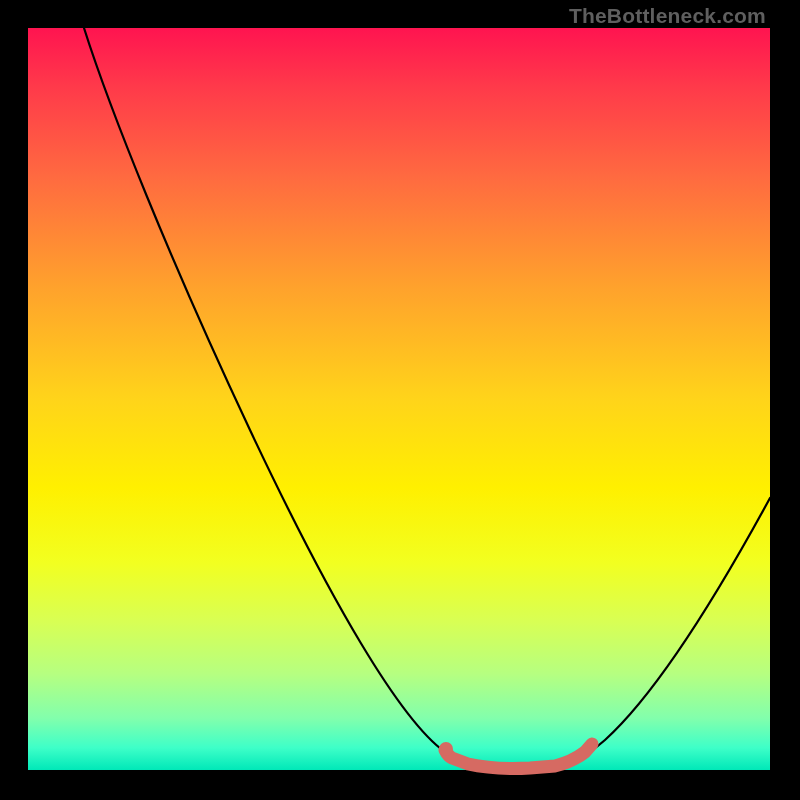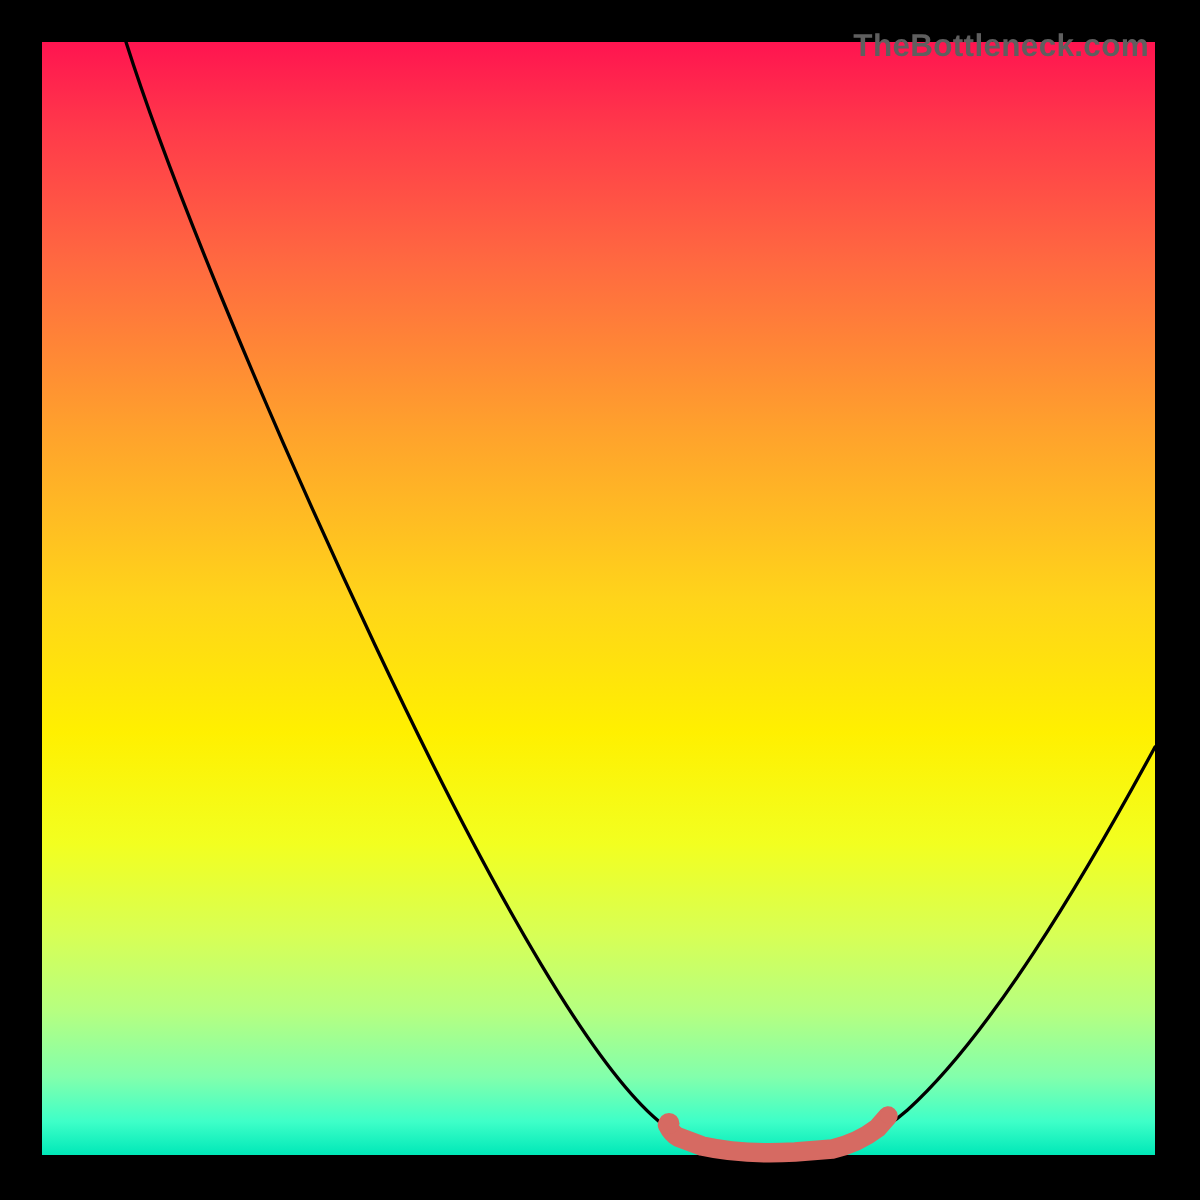--- a/index.html
+++ b/index.html
@@ -26,21 +26,21 @@
       #f2ff20 72%,
       #d8ff54 80%,
       #b6ff80 87%,
       #82ffac 93%,
       #3effc8 97%,
       #00e8b8 100%
     );
   }
   .attribution {
     position: absolute;
-    top: 19px;
+    top: 4px;
     right: 34px;
     font-family: Arial, Helvetica, sans-serif;
     font-size: 21px;
     font-weight: 600;
     color: #5f5f5f;
     letter-spacing: 0.2px;
   }
   svg.curve {
     position: absolute;
     left: 0;

